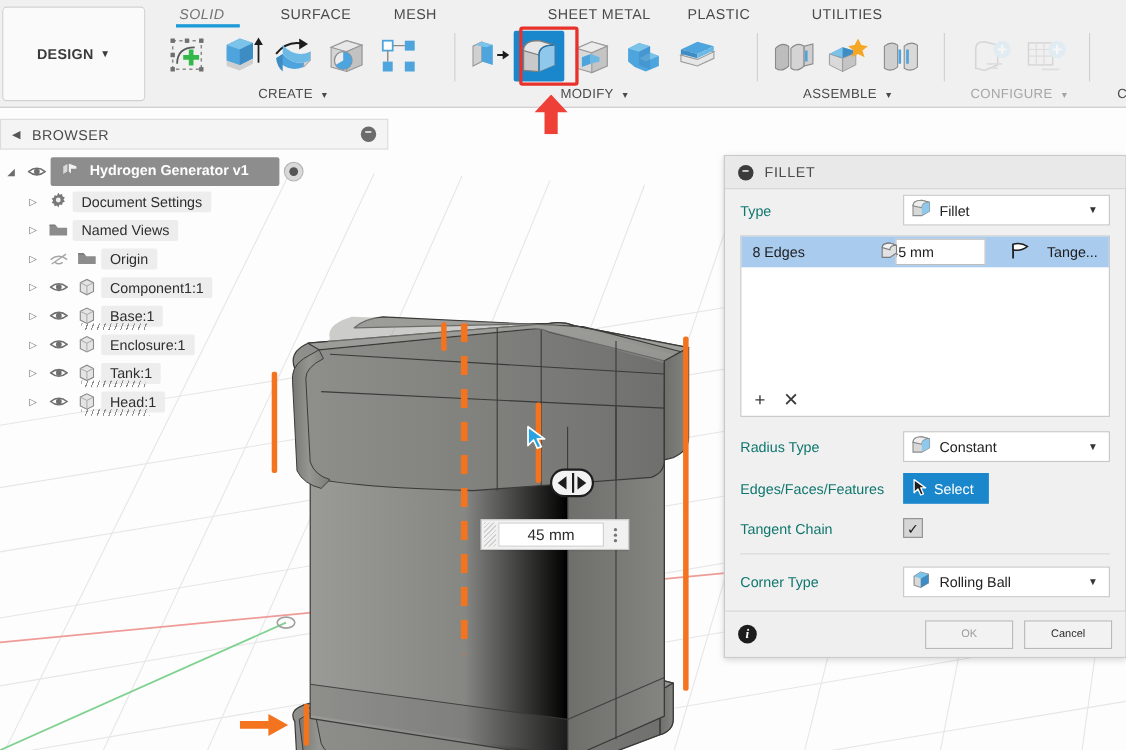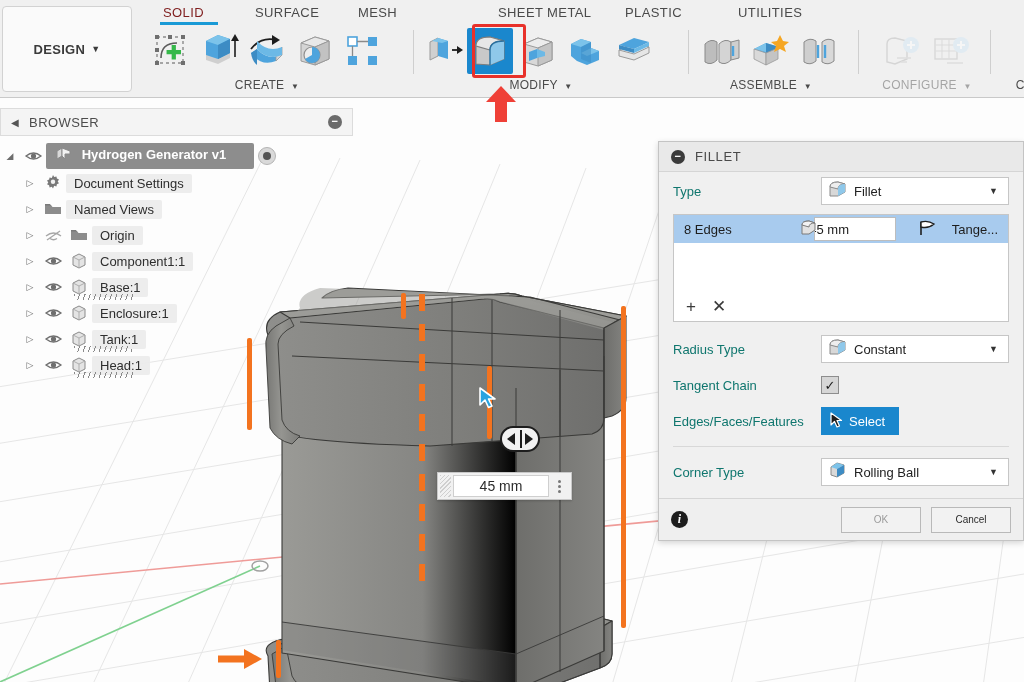--- a/index.html
+++ b/index.html
@@ -79,21 +79,21 @@
     font-size: 13px; font-weight: bold; color: #3b3b3b; letter-spacing: .3px;
     cursor: pointer;
   }
   #design-btn .caret { margin-left: 6px; font-size: 9px; }
 
   .tab-row { position: absolute; top: 5px; height: 20px; }
   .tab {
     position: absolute; font-size: 13px; color: #4a4a4a; letter-spacing: .4px;
     cursor: pointer; white-space: nowrap;
   }
-  .tab.active { color: #7f1d1d; }
+  .tab.active { color: #737373; font-style: italic; }
   .tab-underline { position: absolute; height: 3px; background: #1a9ad6; top: 22px; }
 
   .group { position: absolute; top: 26px; }
   .group .icons { display: flex; align-items: flex-end; gap: 2px; height: 48px; }
   .group .gtitle {
     text-align: center; font-size: 12px; color: #4a4a4a; margin-top: 4px;
     letter-spacing: .3px; white-space: nowrap;
   }
   .group .gtitle .caret { font-size: 8px; margin-left: 3px; }
   .ricon { width: 46px; height: 46px; display: flex; align-items: center; justify-content: center; cursor: pointer; }
@@ -188,21 +188,21 @@
     background: #1a87cd; color: #fff; height: 28px; padding: 0 14px 0 8px;
     display: inline-flex; align-items: center; gap: 6px; font-size: 13px; cursor: pointer;
   }
   .chk {
     width: 18px; height: 18px; background: #d6d6d6; border: 1px solid #8d8d8d;
     display: flex; align-items: center; justify-content: center;
     font-size: 13px; color: #1a1a1a; cursor: pointer;
   }
   #sel-list {
     margin: 4px 14px 8px 14px; background: #fff; border: 1px solid #c6c6c6;
-    height: 108px; display: flex; flex-direction: column;
+    height: 165px; display: flex; flex-direction: column;
   }
   #sel-row {
     height: 28px; background: #a8cbee; display: flex; align-items: center;
     padding: 0 10px; font-size: 13px; color: #1d1d1d;
   }
   #sel-row .edges { width: 120px; }
   #sel-row .radiusbox {
     width: 84px; height: 24px; background: #fff; border: 1px solid #bdbdbd;
     display: flex; align-items: center; overflow: hidden;
     font-size: 13px; color: #1d1d1d; padding-left: 1px;
@@ -807,42 +807,42 @@
               <path d="M2 7 Q2 2 10 2 L17 4 Q10 4 10 9 Z" fill="#eee" stroke="#8a8a8a" stroke-width="1"></path>
               <path d="M10 9 L10 16 L17 12 L17 4 Q10 4 10 9 Z" fill="#8fc8ea"></path>
             </svg>
         </span>
         <span class="dtext">Constant</span>
         <span class="dcaret">▼</span>
       </span>
     </div>
 
     <div class="drow">
-      <span class="dlabel">Tangent Chain</span>
-      <span style="flex:1;">
-        <span class="chk">
-          <span>✓</span>
-        </span>
-      </span>
-    </div>
-
-    <div class="drow">
       <span class="dlabel">Edges/Faces/Features</span>
       <span style="flex:1;">
         <span class="select-btn">
           <span>
             <svg width="14" height="16" viewBox="0 0 14 16">
                 <path d="M2 1 L2 13 L5.5 9.5 L8 15 L10.5 14 L8 8.5 L12.5 8.5 Z" fill="#1d1d1d" stroke="#fff" stroke-width="1.2" stroke-linejoin="round"></path>
               </svg>
           </span>
           <span>Select</span>
         </span>
       </span>
     </div>
 
+    <div class="drow">
+      <span class="dlabel">Tangent Chain</span>
+      <span style="flex:1;">
+        <span class="chk">
+          <span>✓</span>
+        </span>
+      </span>
+    </div>
+
 
     <div class="dsep"></div>
 
     <div class="drow" style="padding-bottom:12px;">
       <span class="dlabel">Corner Type</span>
       <span class="dropdown">
         <span>
           <svg width="20" height="18" viewBox="0 0 20 18">
               <path d="M3 14 L3 6 L9 2 L16 4 L16 12 L9 16 Z" fill="#d9d9d9" stroke="#8a8a8a" stroke-width="1"></path>
               <path d="M3 6 L9 2 L16 4 L9 8 Z" fill="#7cc3ea"></path>

